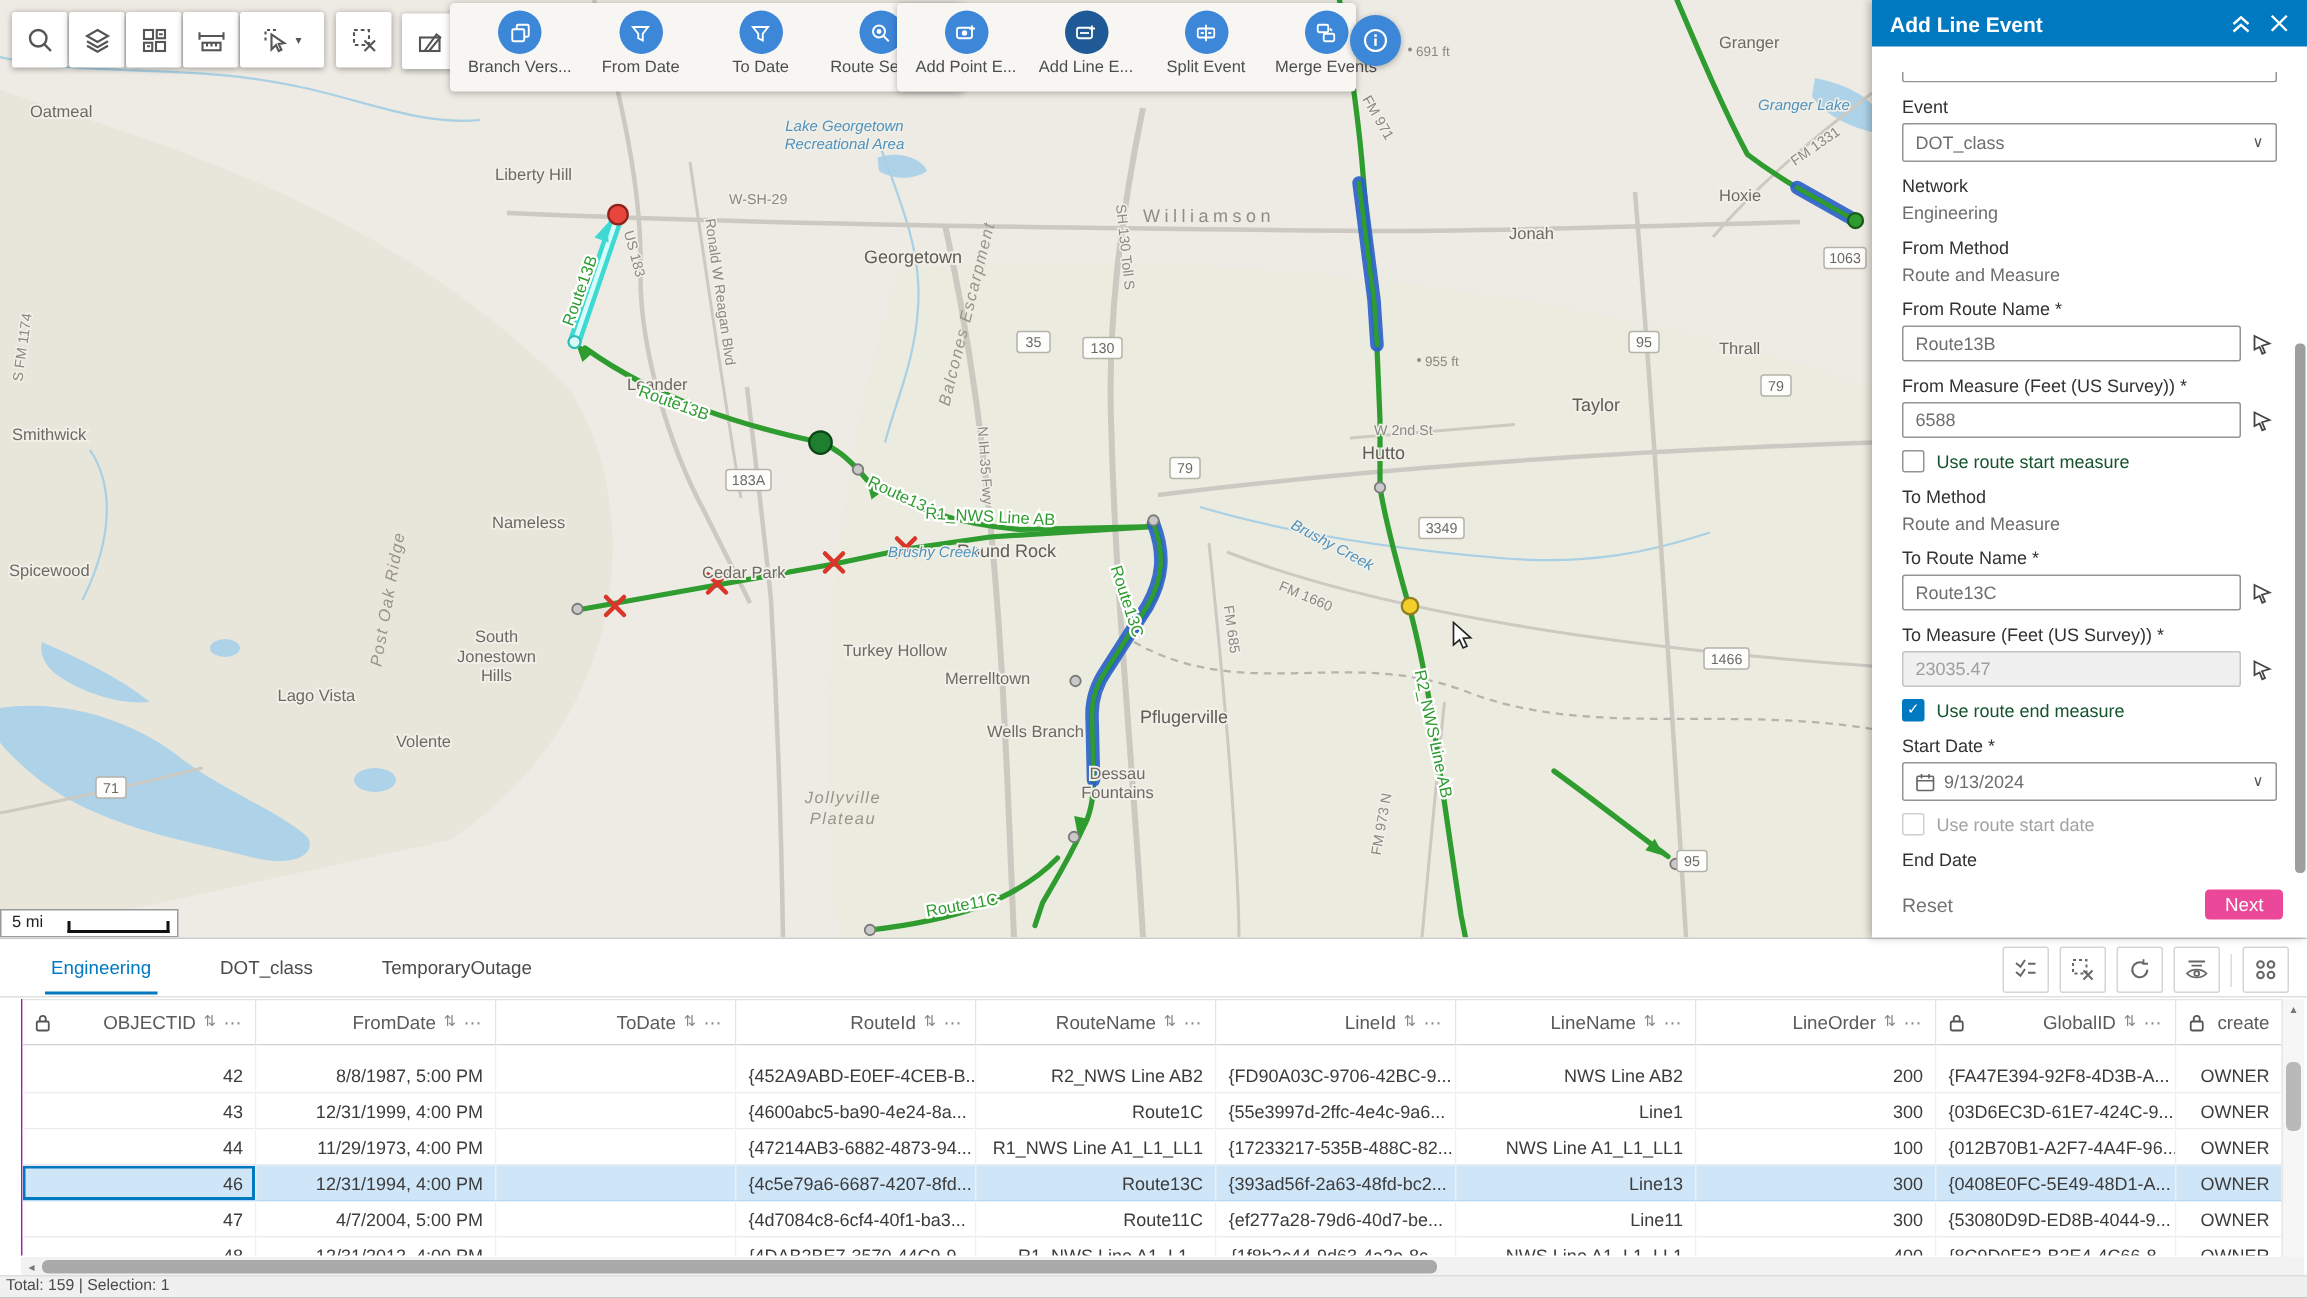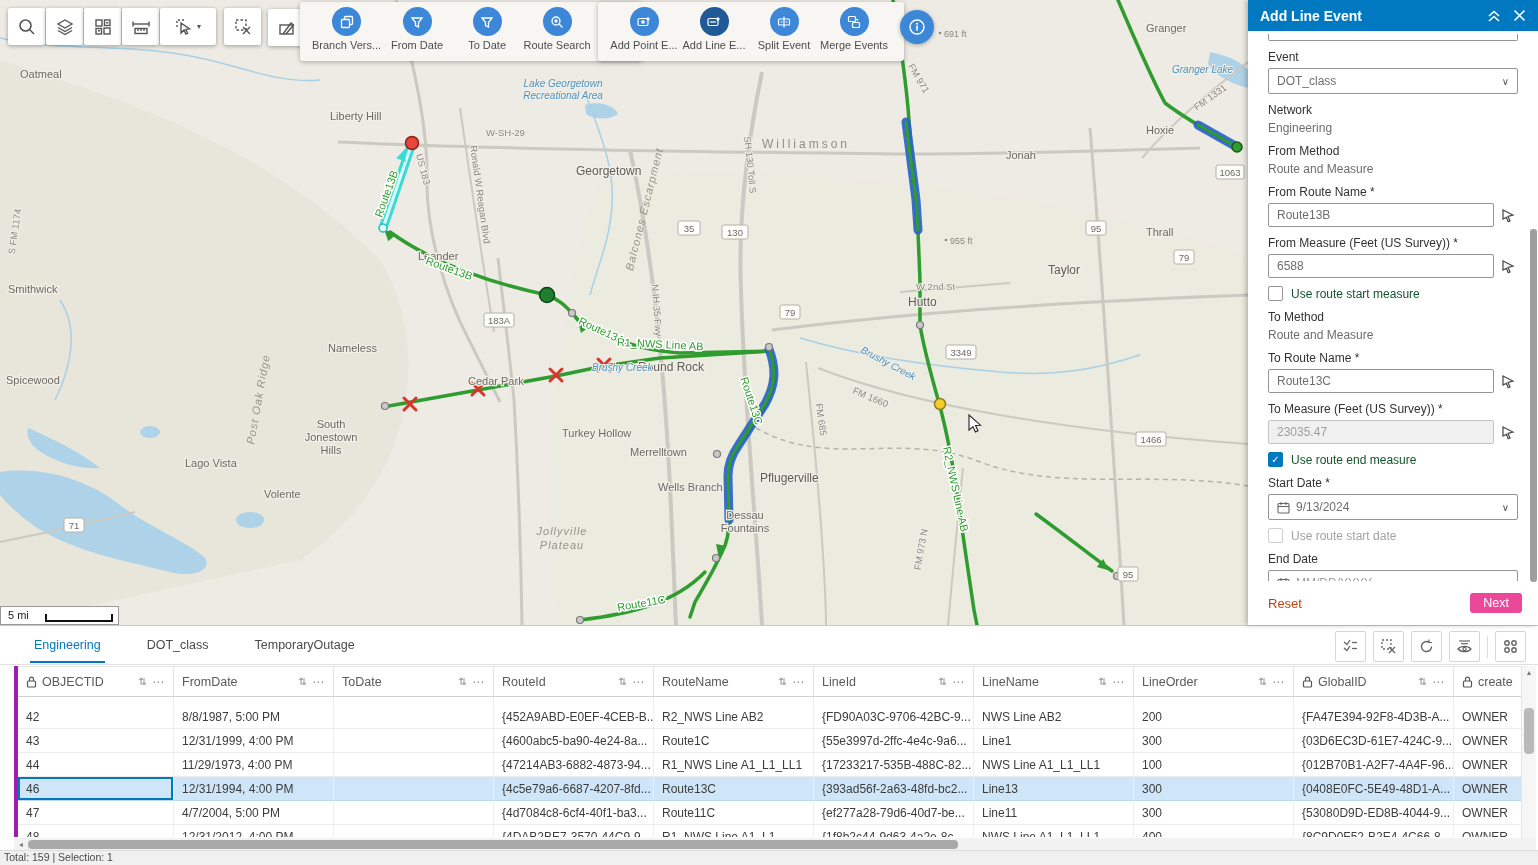--- a/index.html
+++ b/index.html
@@ -5,21 +5,21 @@
   html,body{margin:0;padding:0;background:#888;}
   #app{position:relative;width:1538px;height:865px;overflow:hidden;background:#fff;
        font-family:"Liberation Sans","DejaVu Sans",sans-serif;}
   
   #map-region{position:absolute;left:0;top:0;width:1538px;height:625px;background:#edebe3;overflow:hidden;}
   #map-svg{position:absolute;left:0;top:0;}
   .mapbtn{position:absolute;top:8px;width:37px;height:37px;background:#fff;border-radius:2px;
           box-shadow:0 1px 4px rgba(0,0,0,.35);display:flex;align-items:center;justify-content:center;cursor:pointer;}
   .mapbtn.wide{width:56px;gap:4px;}
   .card{position:absolute;top:2px;height:54px;background:#f7f6f3;border-radius:3px;
-        box-shadow:0 1px 5px rgba(0,0,0,.3);display:flex;align-items:flex-start;padding:5px 12px 0 12px;gap:2px;}
+        box-shadow:0 1px 5px rgba(0,0,0,.3);display:flex;align-items:flex-start;padding:5px 12px 0 12px;gap:12px;}
   .evbtn{display:flex;flex-direction:column;align-items:center;min-width:68px;cursor:pointer;}
   .evbtn .circ{width:29px;height:29px;border-radius:50%;background:#3d87d9;display:flex;align-items:center;justify-content:center;}
   .evbtn.active .circ{background:#1f5a96;}
   .evbtn .lbl{font-size:11px;color:#4d4d4d;margin-top:3px;white-space:nowrap;}
   #info-btn{position:absolute;left:900px;top:10px;width:34px;height:34px;border-radius:50%;
             background:#3d87d9;box-shadow:0 1px 4px rgba(0,0,0,.3);display:flex;align-items:center;justify-content:center;cursor:pointer;}
   #scalebar{position:absolute;left:0;top:606px;width:119px;height:19px;background:#fff;border:1px solid #9a9a9a;
             box-sizing:border-box;font-size:11px;color:#222;}
   #scalebar .txt{position:absolute;left:7px;top:2px;}
   #scalebar .bar{position:absolute;left:44px;right:5px;bottom:2px;height:6px;border-bottom:2px solid #111;
@@ -28,21 +28,21 @@
                font-size:10px;color:#4c4c4c;line-height:18px;white-space:nowrap;overflow:hidden;padding:0 5px;box-sizing:border-box;}
   #attr-chip{display:inline-flex;align-items:center;justify-content:center;width:34px;height:14px;border-radius:8px;
              background:#fff;border:1px solid #c3c3c3;color:#555;font-size:9px;vertical-align:middle;margin:0 2px;cursor:pointer;}
   #map-cursor{position:absolute;left:968px;top:414px;}
   
   #panel{position:absolute;right:0;top:0;width:290px;height:625px;background:#fff;
          box-shadow:-2px 0 5px rgba(0,0,0,.25);z-index:5;}
   #panel-header{height:31px;background:#0079c1;color:#fff;display:flex;align-items:center;padding:0 12px;}
   #panel-title{font-size:14px;font-weight:bold;flex:1;}
   .hdr-ic{margin-left:12px;cursor:pointer;display:flex;}
-  #panel-body{position:absolute;top:31px;left:0;right:8px;bottom:44px;padding:2px 12px 0 20px;overflow:hidden;}
+  #panel-body{position:absolute;top:31px;left:0;right:8px;bottom:44px;padding:16px 12px 0 20px;overflow:hidden;}
   .stub{height:6px;border:1px solid #949494;border-top:none;border-radius:0 0 2px 2px;margin-top:1px;}
   .f-label{font-size:12px;color:#323232;margin:9px 0 4px 0;}
   .f-value{font-size:12px;color:#6e6e6e;}
   .select,.datefield{height:24px;border:1px solid #949494;border-radius:2px;display:flex;align-items:center;
           padding:0 8px;font-size:12px;color:#6e6e6e;background:#fff;cursor:pointer;}
   .select .tx{flex:1;}
   .chev{color:#555;font-size:10px;}
   .inrow{display:flex;align-items:center;}
   .inrow input{flex:1;height:22px;border:1px solid #949494;border-radius:2px;padding:0 8px;font-size:12px;
                color:#6e6e6e;font-family:inherit;outline:none;background:#fff;min-width:0;}
@@ -51,35 +51,35 @@
   .chk{display:flex;align-items:center;margin-top:8px;gap:8px;cursor:pointer;}
   .chk .box{width:13px;height:13px;border:1px solid #949494;border-radius:2px;background:#fff;display:flex;
             align-items:center;justify-content:center;font-size:10px;color:#fff;flex:none;}
   .chk.checked .box{background:#0079c1;border-color:#0079c1;}
   .chk .clabel{font-size:12px;color:#14532d;}
   .chk.disabled .box{border-color:#cfcfcf;}
   .chk.disabled .clabel{color:#a3a3a3;}
   .datefield .dval{flex:1;margin:0 6px;}
   .datefield .dval.ph{color:#9e9e9e;}
   #panel-footer{position:absolute;left:20px;right:16px;bottom:12px;display:flex;align-items:center;justify-content:space-between;}
-  #reset-link{color:#c2410c;font-size:13px;cursor:pointer;}
+  #reset-link{color:#737373;font-size:13px;cursor:pointer;}
   #next-btn{background:#ec4899;color:#fff;font-size:12.5px;padding:3px 13px;border-radius:3px;cursor:pointer;}
   #panel-scroll{position:absolute;right:1px;top:36px;bottom:20px;width:7px;}
   #panel-scroll .thumb{position:absolute;top:34%;height:62%;width:7px;background:#9e9e9e;border-radius:3px;}
   
   #bottom{position:absolute;left:0;top:625px;width:1538px;height:240px;background:#fff;border-top:1px solid #c9c9c9;box-sizing:border-box;}
   #tabs-row{height:38px;border-bottom:1px solid #e0e0e0;display:flex;align-items:center;padding-left:30px;position:relative;}
   .tab{font-size:12.5px;color:#4a4a4a;margin-right:38px;padding:11px 4px;cursor:pointer;position:relative;}
   .tab.active{color:#0079c1;}
   .tab.active:after{content:"";position:absolute;left:0;right:0;bottom:0;height:2px;background:#0079c1;}
   #table-tools{position:absolute;right:12px;top:5px;display:flex;align-items:center;gap:7px;}
   .ttool{width:29px;height:29px;border:1px solid #d5d5d5;border-radius:2px;background:#fff;display:flex;
          align-items:center;justify-content:center;cursor:pointer;}
   .tsep{width:1px;height:22px;background:#dcdcdc;}
-  #table-wrap{position:absolute;left:14px;top:40px;right:2px;bottom:28px;overflow:hidden;border-left:4px solid #a21caf;}
+  #table-wrap{position:absolute;left:14px;top:40px;right:2px;bottom:28px;overflow:hidden;border-left:1px solid #a21caf;text-align:right;}
   .thead{display:flex;border-top:1px solid #e4e4e4;}
   .th{height:30px;display:flex;align-items:center;gap:5px;padding:0 8px;border-right:1px solid #e4e4e4;
       border-bottom:1px solid #d0d0d0;font-size:12.5px;color:#5a5a5a;box-sizing:border-box;white-space:nowrap;
       overflow:hidden;background:#fff;cursor:pointer;}
   .th .hl{flex:1;overflow:hidden;}
   .th .sort{color:#8a8a8a;font-size:10px;cursor:pointer;}
   .th .dots{color:#8a8a8a;font-size:12px;cursor:pointer;letter-spacing:1px;}
   .tr{display:flex;}
   .td{height:24px;line-height:24px;padding:0 8px;font-size:12px;color:#3c3c3c;border-right:1px solid #efefef;
       border-bottom:1px solid #ececec;box-sizing:border-box;white-space:nowrap;overflow:hidden;background:#fff;}

